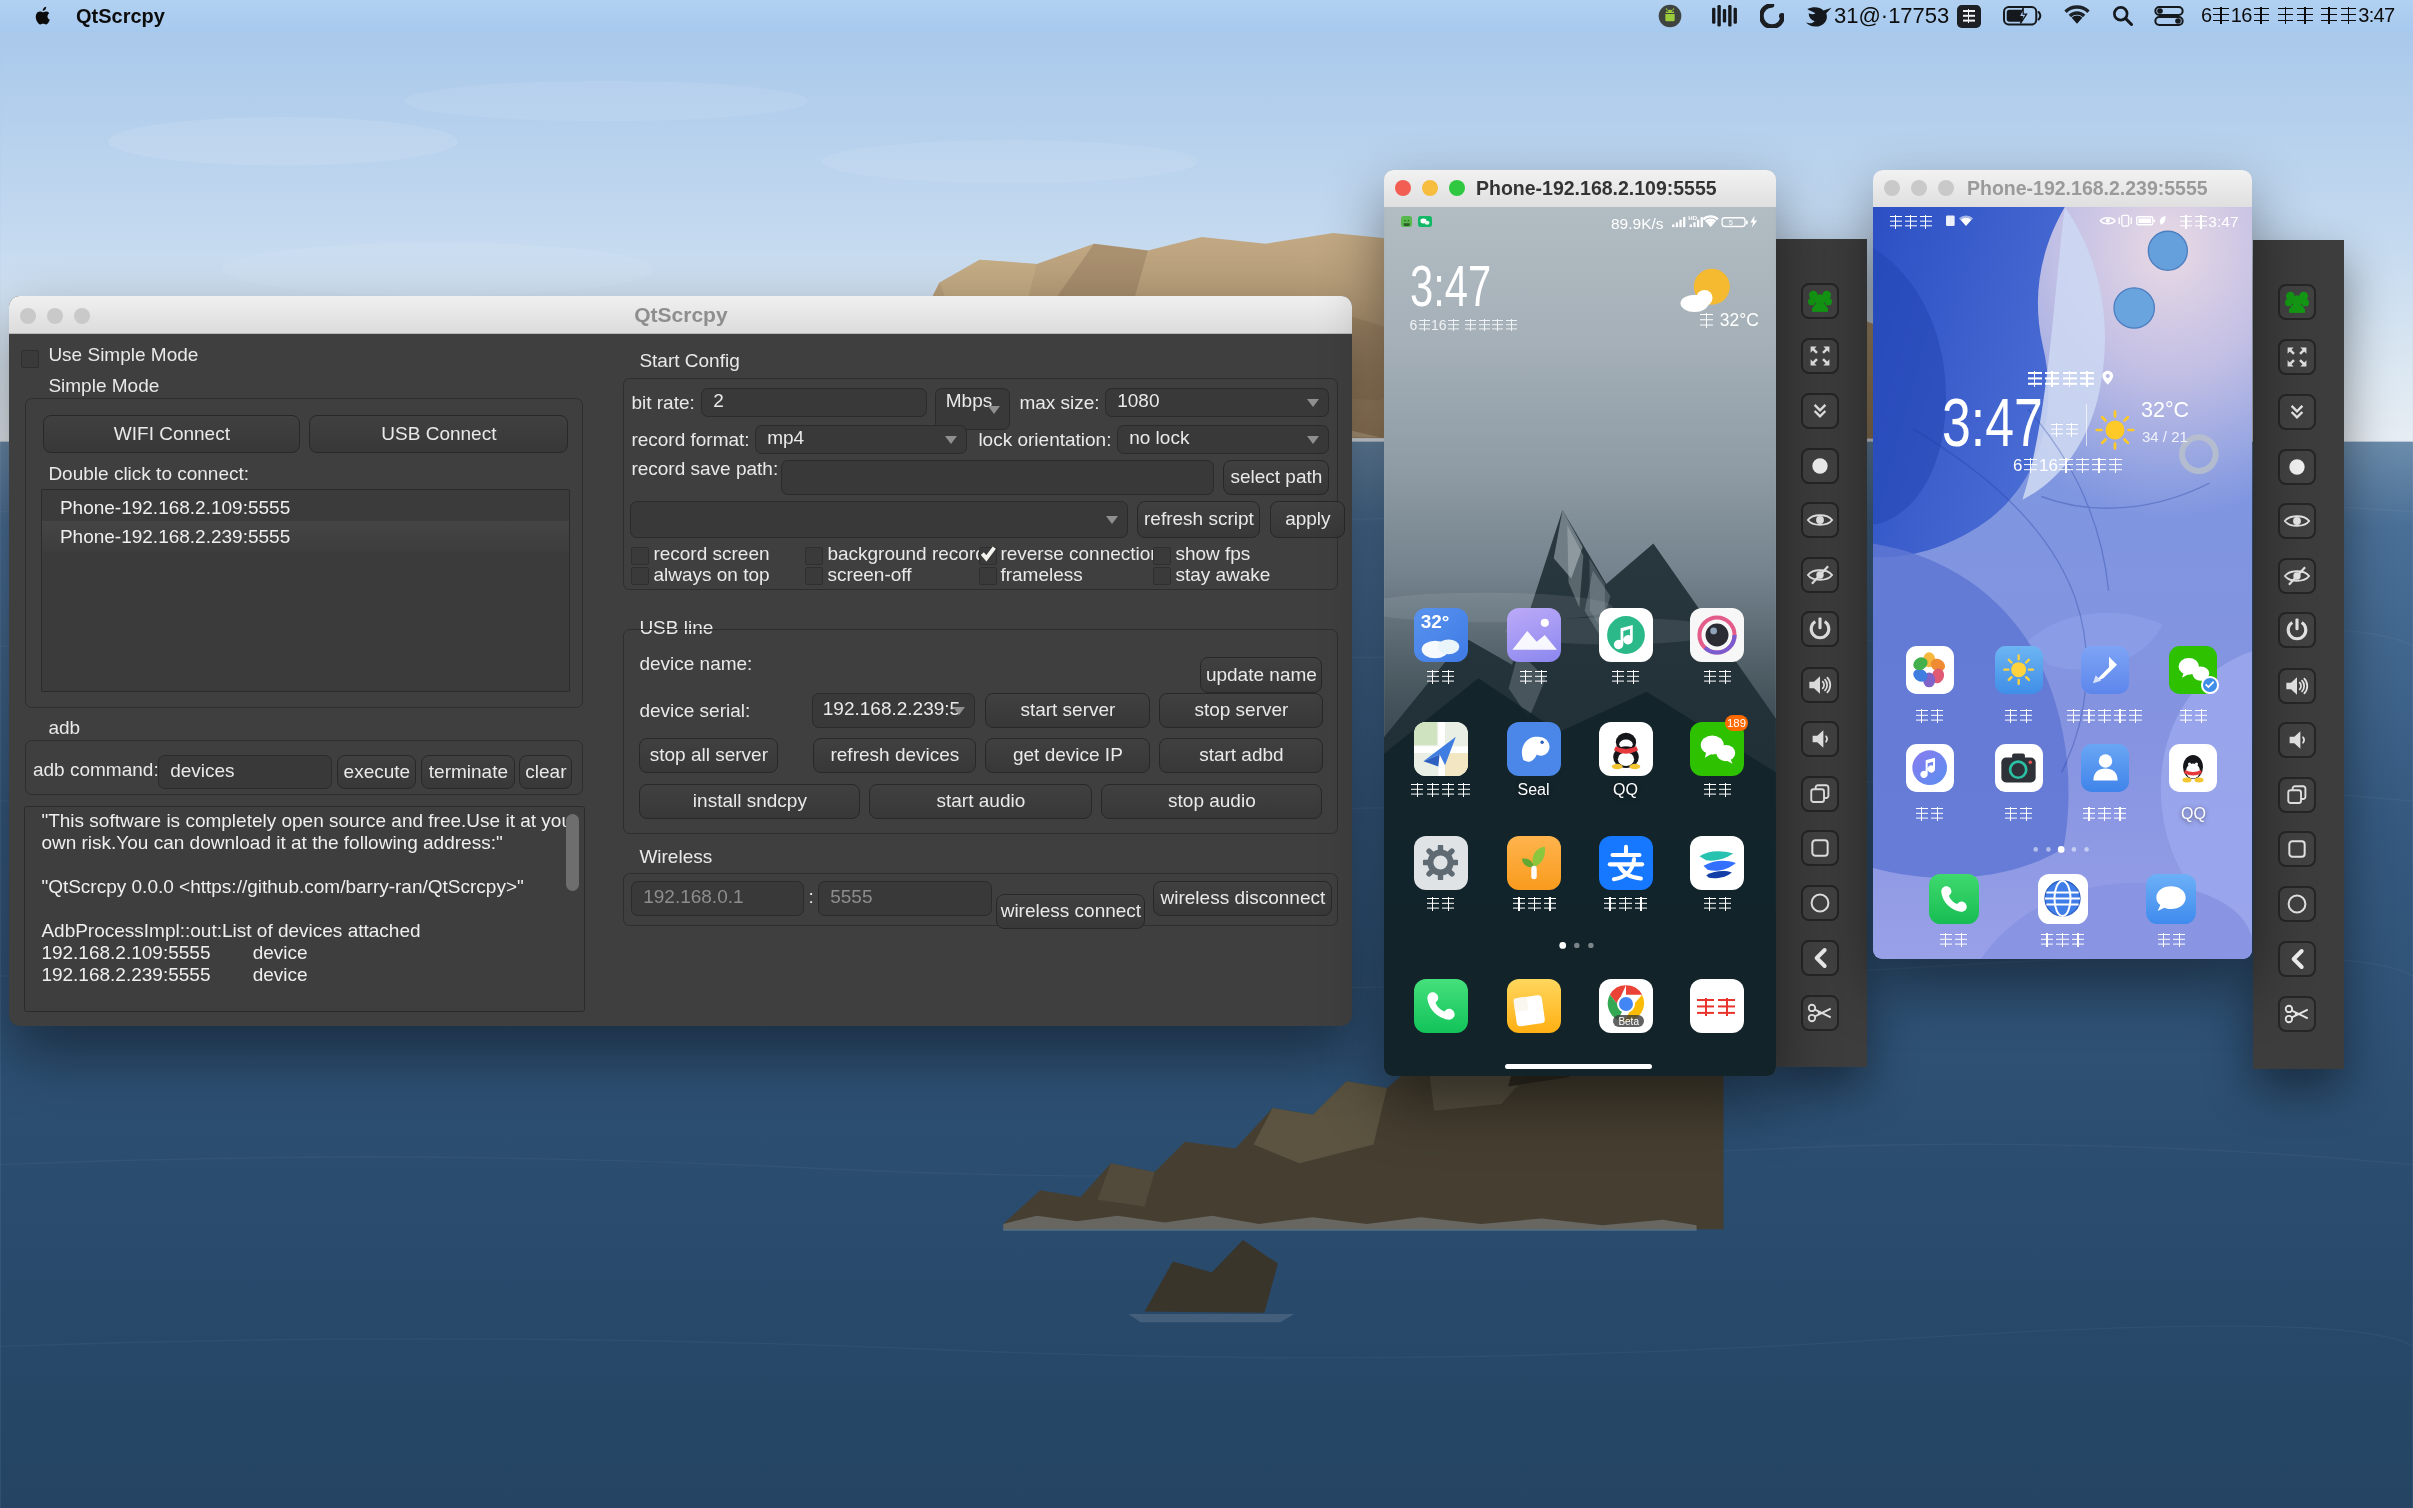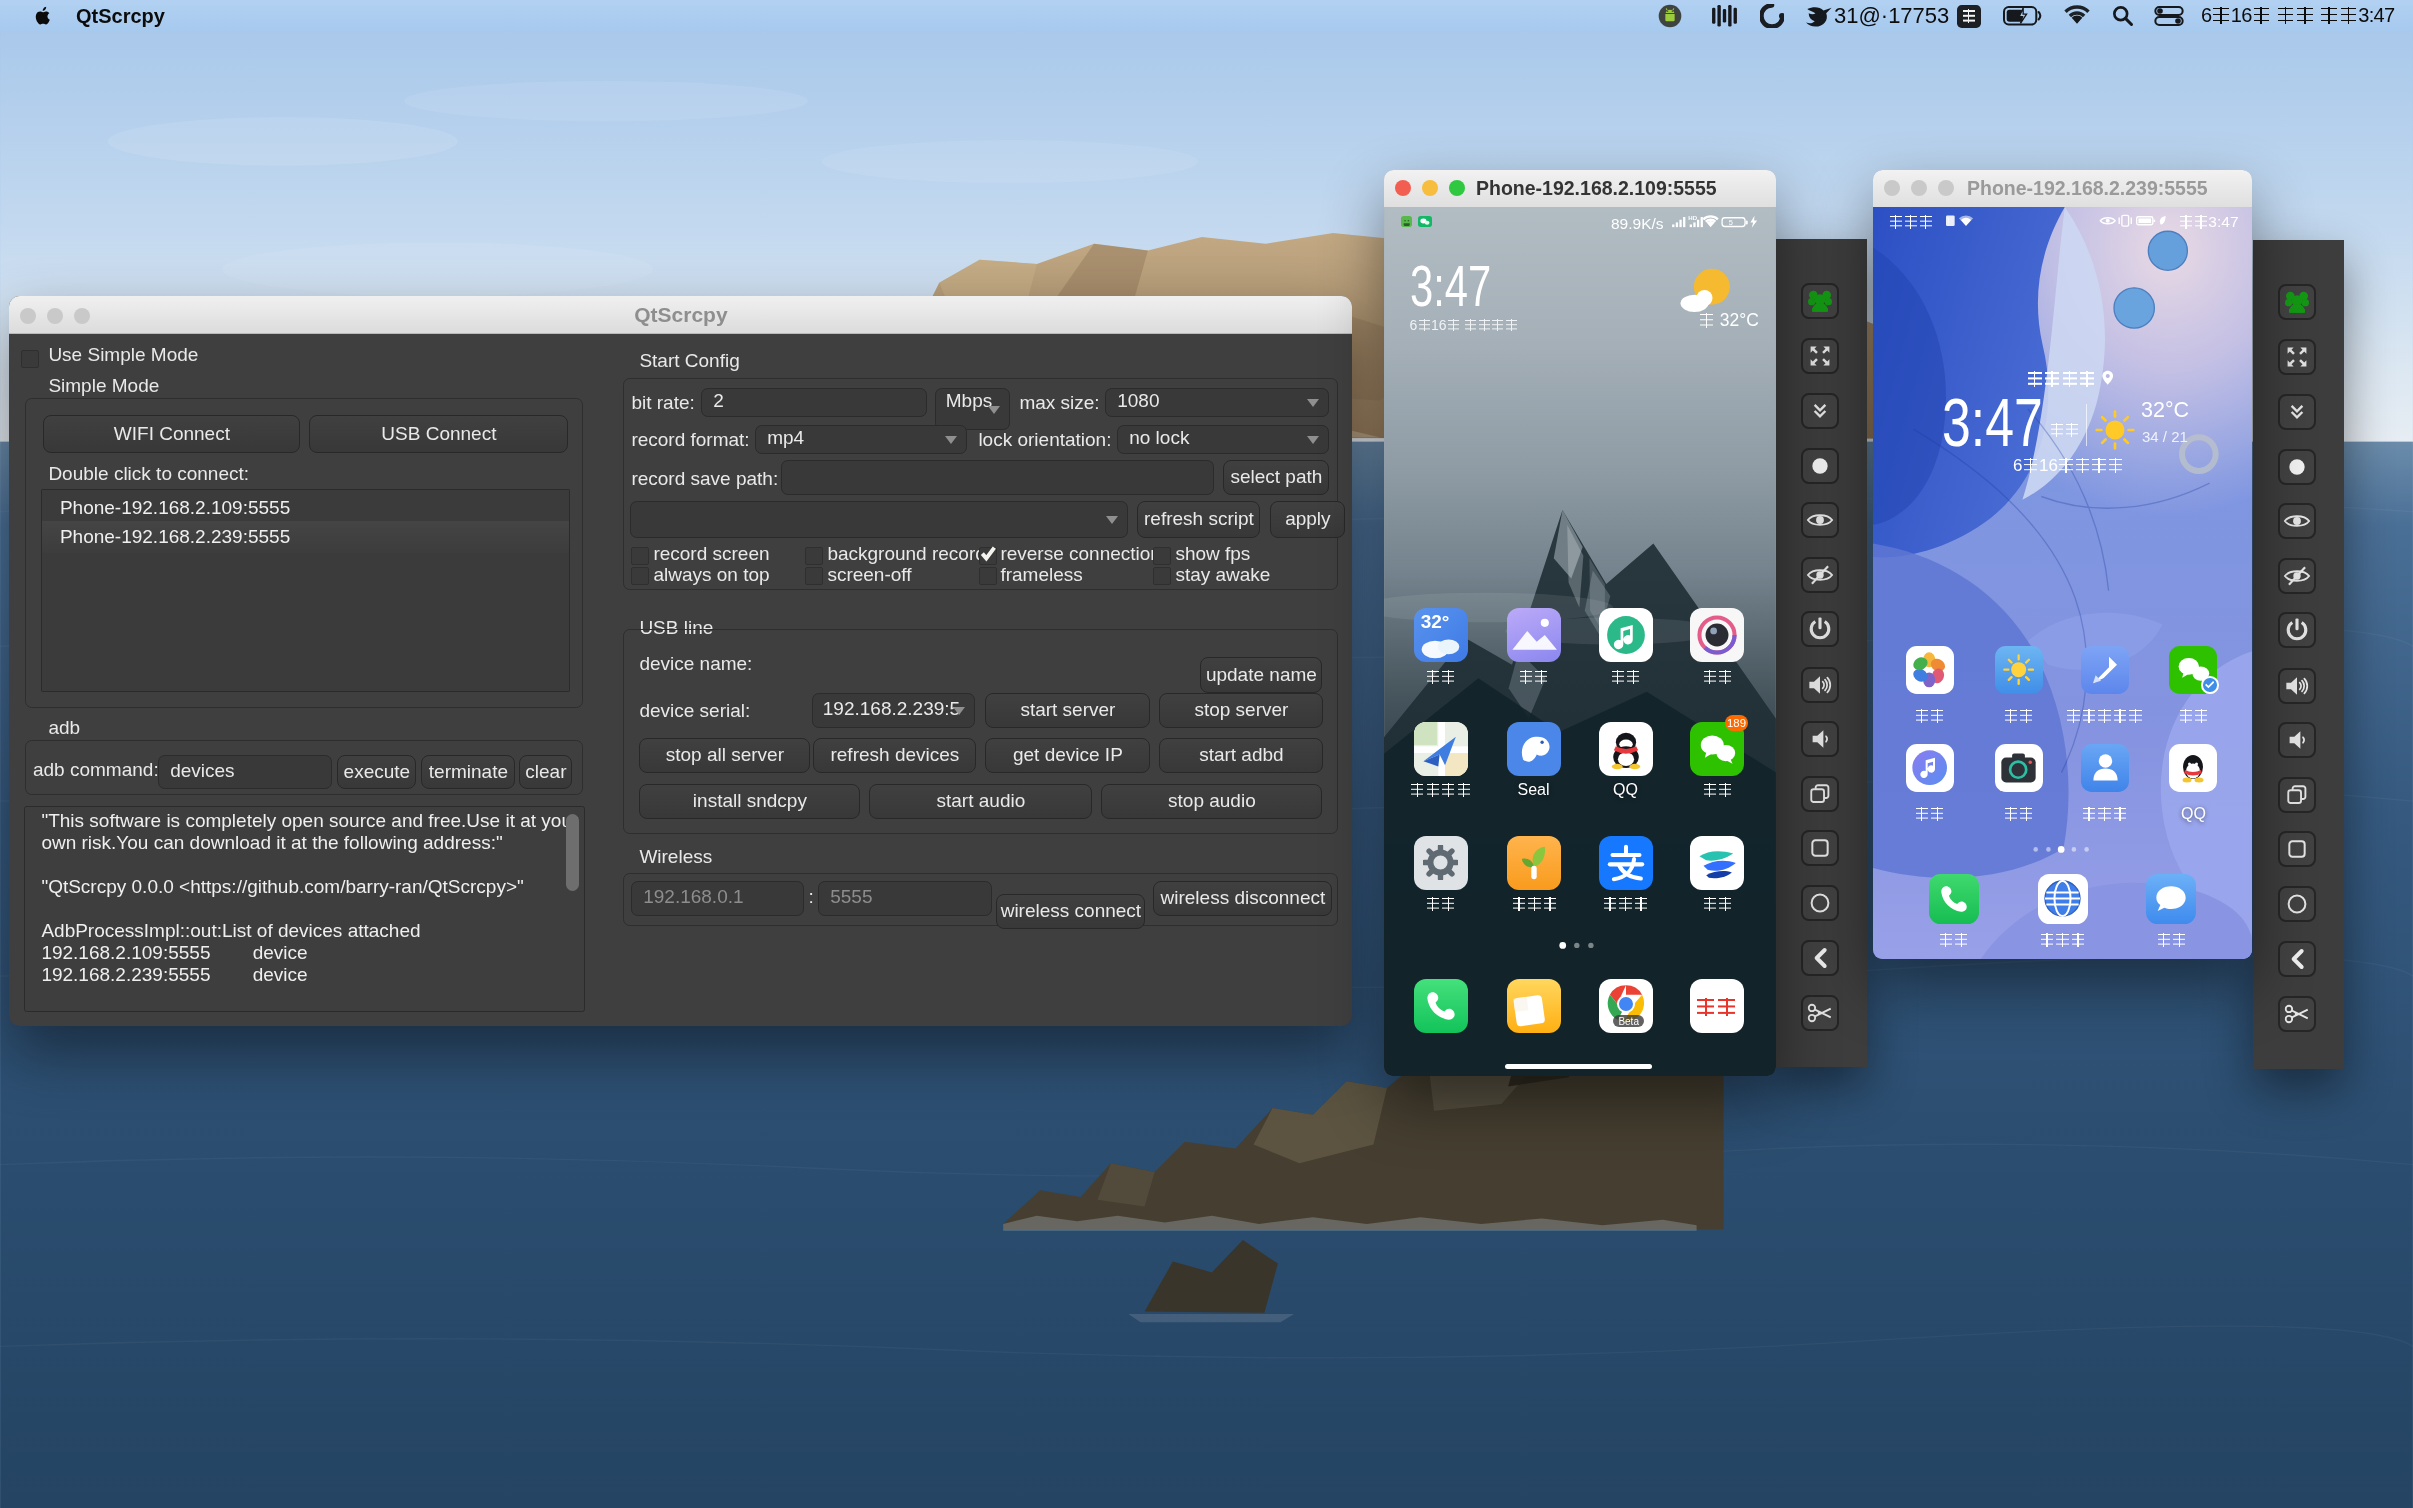--- a/index.html
+++ b/index.html
@@ -215,21 +215,21 @@
   <div class="glabel" style="left:622px;top:133px;">record format:</div>
   <div class="field combo" style="left:746px;top:129px;width:212px;height:29px;">
         <span style="position:absolute;left:10.8px;top:1.3px;">mp4</span>
         <span class="arr"></span>
       </div>
   <div class="glabel" style="left:969px;top:133px;">lock orientation:</div>
   <div class="field combo" style="left:1108px;top:129px;width:212px;height:29px;">
         <span style="position:absolute;left:10.8px;top:1.3px;">no lock</span>
         <span class="arr"></span>
       </div>
-  <div class="glabel" style="left:622px;top:172px;">record save path:</div>
+  <div class="glabel" style="left:622px;top:162px;">record save path:</div>
   <div class="field" style="left:772px;top:164px;width:433px;height:35px;"></div>
   <div class="btn" style="left:1214px;top:164px;width:106px;height:35px;line-height:32px;">select path</div>
   <div class="field combo" style="left:621px;top:205px;width:498px;height:37px;">
         <span class="arr"></span>
       </div>
   <div class="btn" style="left:1128px;top:205px;width:123px;height:37px;line-height:34px;">refresh script</div>
   <div class="btn" style="left:1261px;top:205px;width:75px;height:37px;line-height:34px;">apply</div>
 
   <div class="cb" style="left:622px;top:251px;"></div>
       <div class="cbl" style="left:644px;top:247px;">record screen</div>
@@ -256,21 +256,21 @@
   <div class="gbox" style="left:614px;top:333px;width:715px;height:205px;"></div>
   <div class="glabel" style="left:630px;top:357px;">device name:</div>
   <div class="btn" style="left:1191px;top:349px;width:122px;height:36px;line-height:33px;margin-top:12px;">update name</div>
   <div class="glabel" style="left:630px;top:404px;">device serial:</div>
   <div class="field combo" style="left:803px;top:397px;width:163px;height:35px;">
         <span style="position:absolute;left:9.4px;top:4px;">192.168.2.239:5</span>
         <span class="arr"></span>
       </div>
   <div class="btn" style="left:976px;top:397px;width:165px;height:35px;line-height:32px;">start server</div>
   <div class="btn" style="left:1150px;top:397px;width:164px;height:35px;line-height:32px;">stop server</div>
-  <div class="btn" style="left:630px;top:442px;width:171px;height:35px;line-height:32px;">stop all server</div>
+  <div class="btn" style="left:630px;top:442px;width:139px;height:35px;line-height:32px;">stop all server</div>
   <div class="btn" style="left:804px;top:442px;width:163px;height:35px;line-height:32px;">refresh devices</div>
   <div class="btn" style="left:976px;top:442px;width:165px;height:35px;line-height:32px;">get device IP</div>
   <div class="btn" style="left:1150px;top:442px;width:164px;height:35px;line-height:32px;">start adbd</div>
   <div class="btn" style="left:630px;top:488px;width:221px;height:35px;line-height:32px;">install sndcpy</div>
   <div class="btn" style="left:860px;top:488px;width:223px;height:35px;line-height:32px;">start audio</div>
   <div class="btn" style="left:1092px;top:488px;width:221px;height:35px;line-height:32px;">stop audio</div>
 
   <div class="glabel" style="left:630px;top:550px;">Wireless</div>
   <div class="gbox" style="left:614px;top:577px;width:715px;height:53px;"></div>
   <div class="field" style="left:622px;top:585px;width:173px;height:35px;color:#8d8d8d;">

